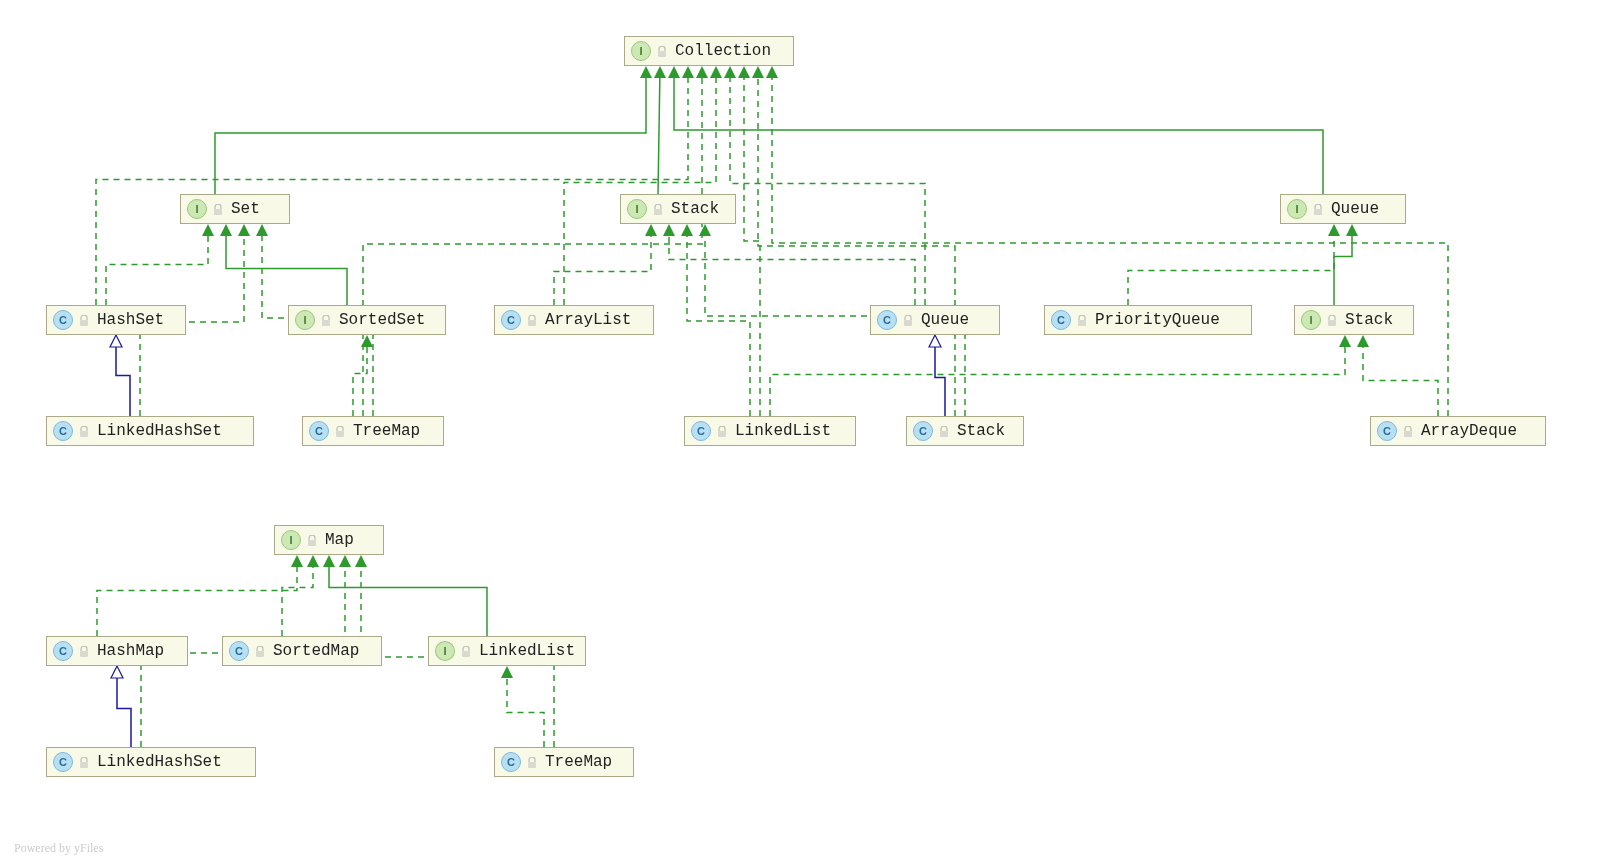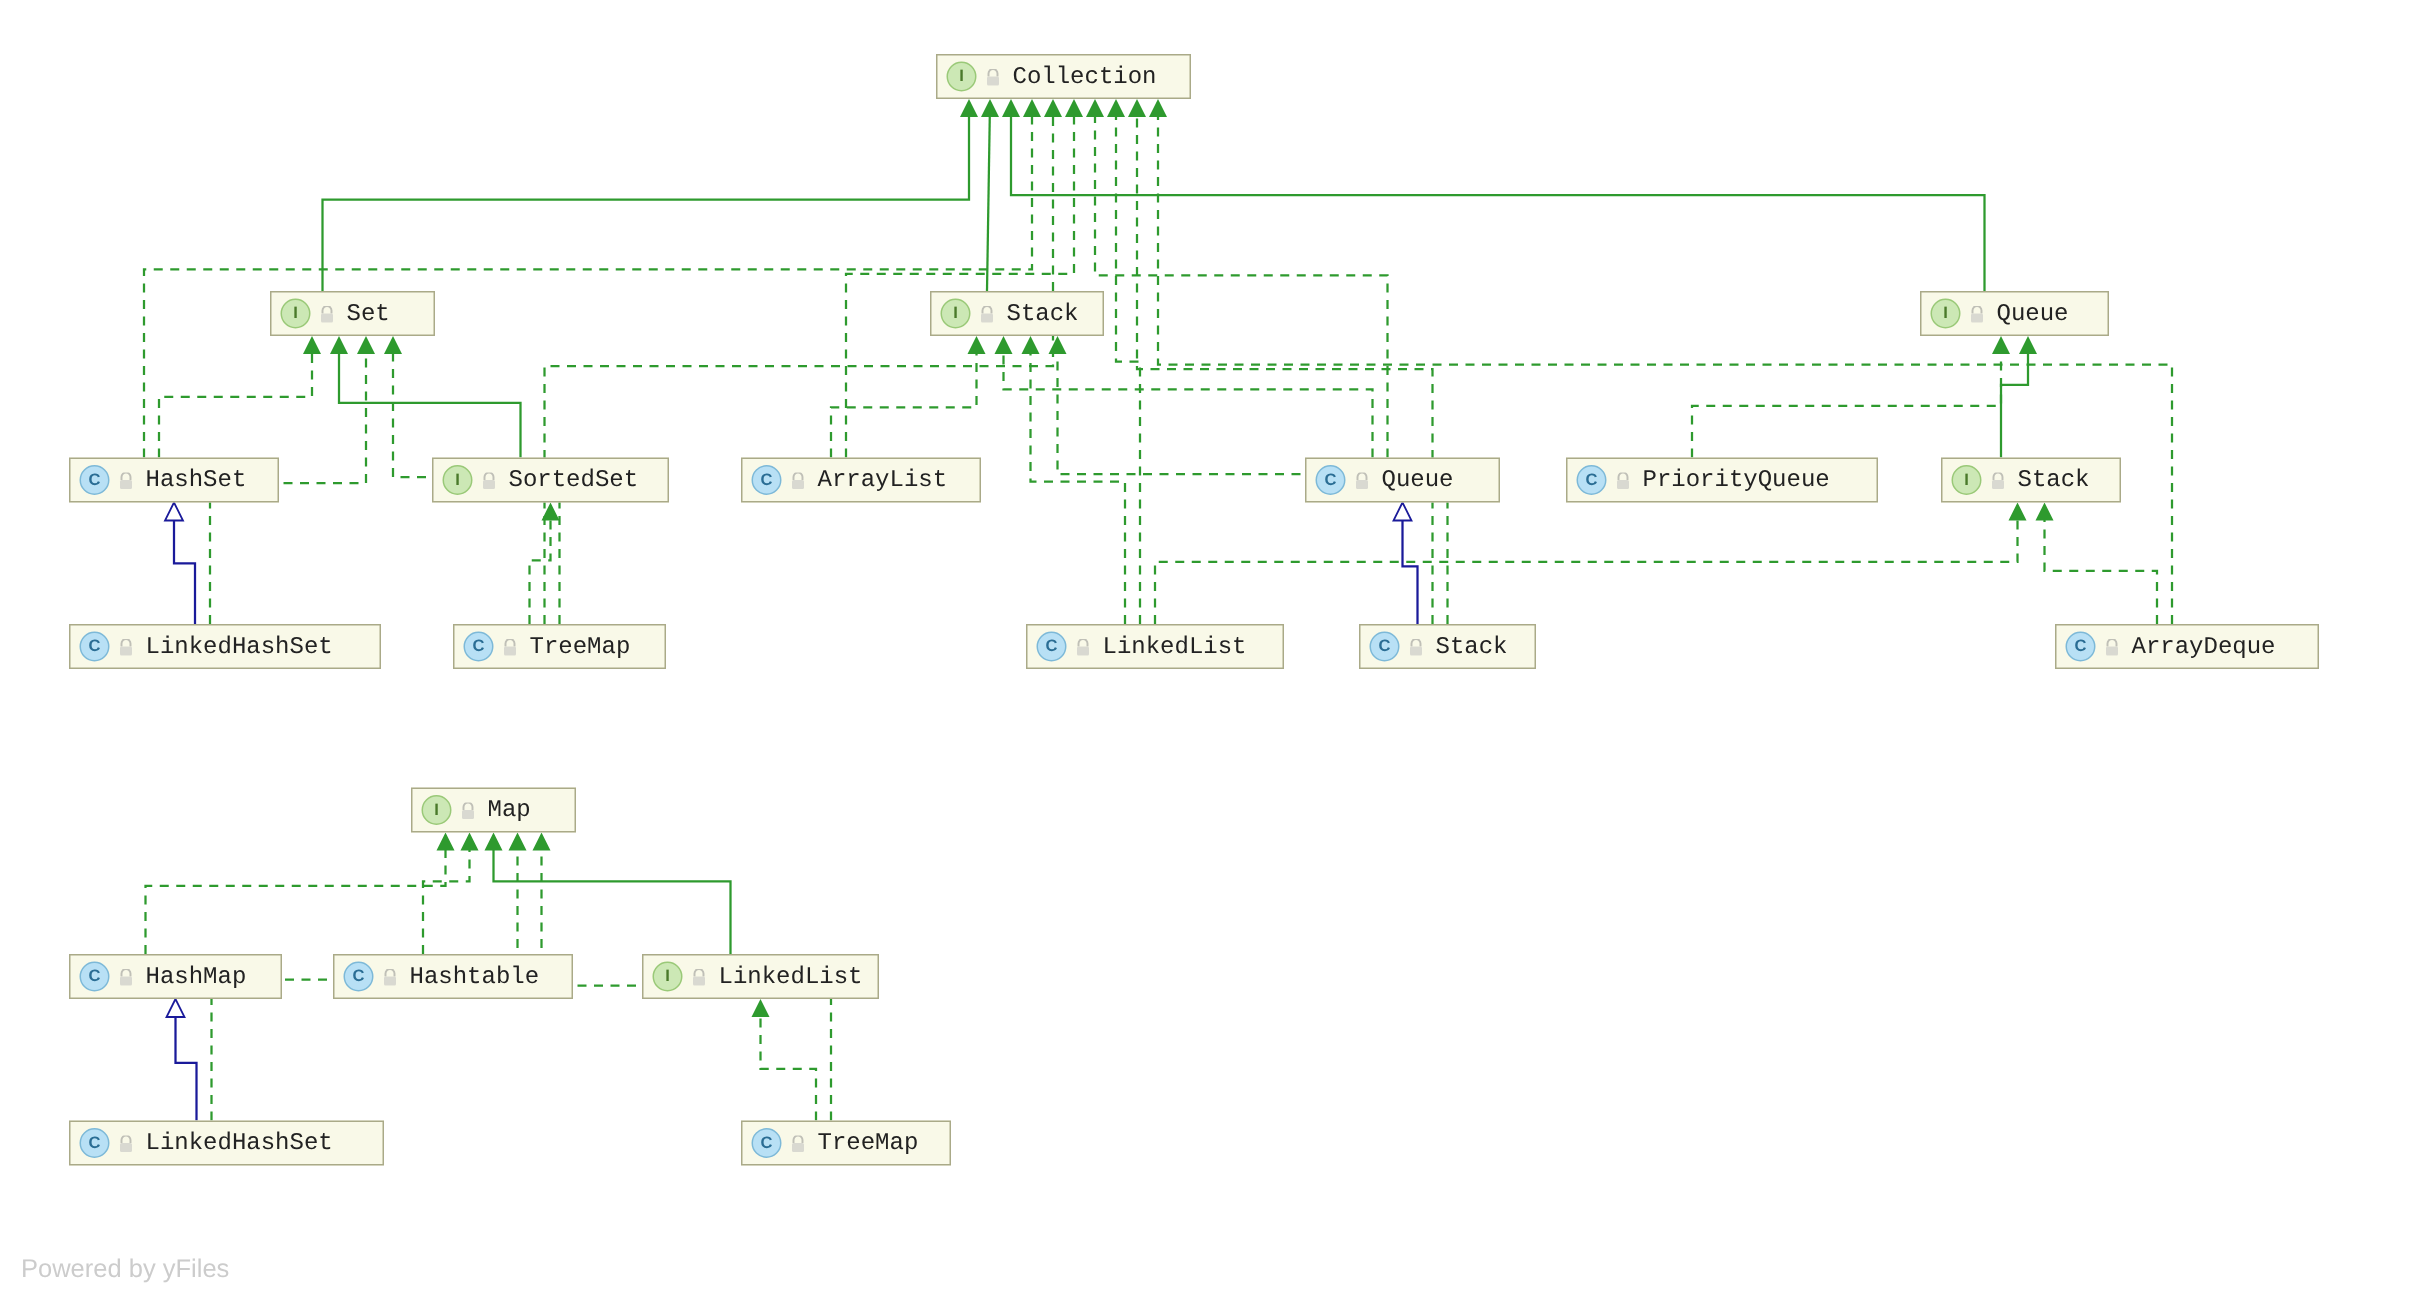--- a/index.html
+++ b/index.html
@@ -56,22 +56,22 @@
   .dash-green { stroke: #2e9a2e; stroke-width: 1.5; stroke-dasharray: 6 5; fill: none; }
   .solid-green { stroke: #2e9a2e; stroke-width: 1.5; fill: none; }
   .solid-blue { stroke: #1a1a9a; stroke-width: 1.5; fill: none; }
   .ah-green { fill: #2e9a2e; }
   .ah-hollow-blue { fill: #ffffff; stroke:#1a1a9a; stroke-width:1.2; }
 
   .footer {
     position: absolute;
     left: 14px;
     bottom: 6px;
-    font-family: Liberation Sans, sans-serif;
-    font-size: 17px;
+    font-family: Liberation Serif, serif;
+    font-size: 12px;
     color: #cccccc;
   }
 </style>
 </head>
 <body>
 
 <svg class="edges">
   <defs>
     <marker id="ah-green" markerWidth="12" markerHeight="12" refX="6" refY="6" orient="auto">
       <path d="M1,1 L11,6 L1,11 Z" class="ah-green"></path>
@@ -284,21 +284,21 @@
           <rect x="1" y="5" width="8" height="6" rx="1" fill="#bbb"></rect>
         </svg></span>
       <span>HashMap</span>
     </div>
     <div class="node" style="left: 222px; top: 636px; width: 160px;">
       <span class="badge badge-c">C</span>
       <span class="lock"><svg viewBox="0 0 10 12">
           <path d="M2 5 V3 a3 3 0 0 1 6 0 V5" fill="none" stroke="#888" stroke-width="1.3"></path>
           <rect x="1" y="5" width="8" height="6" rx="1" fill="#bbb"></rect>
         </svg></span>
-      <span>Hashtable</span>
+      <span>SortedMap</span>
     </div>
     <div class="node" style="left: 428px; top: 636px; width: 158px;">
       <span class="badge badge-i">I</span>
       <span class="lock"><svg viewBox="0 0 10 12">
           <path d="M2 5 V3 a3 3 0 0 1 6 0 V5" fill="none" stroke="#888" stroke-width="1.3"></path>
           <rect x="1" y="5" width="8" height="6" rx="1" fill="#bbb"></rect>
         </svg></span>
       <span>LinkedList</span>
     </div>
     <div class="node" style="left: 46px; top: 747px; width: 210px;">

